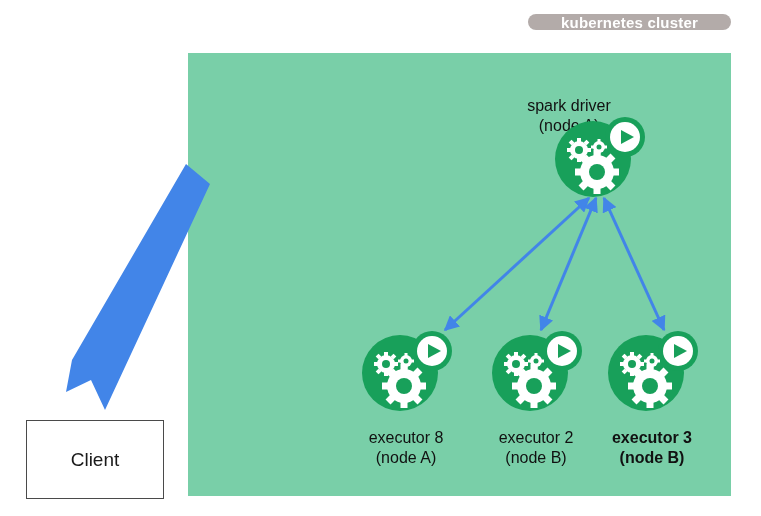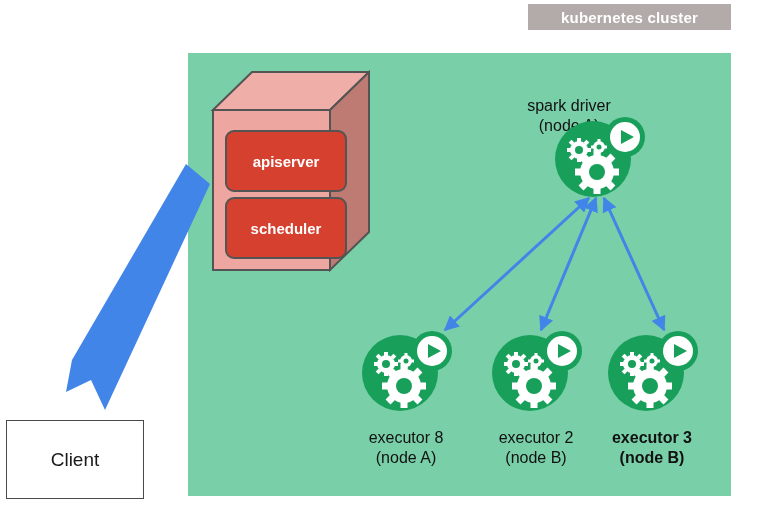--- a/index.html
+++ b/index.html
@@ -24,37 +24,38 @@
     position: absolute;
     left: 188px;
     top: 53px;
     width: 543px;
     height: 443px;
     background: #79CFA8;
   }
   .cluster-badge {
     position: absolute;
     left: 528px;
-    top: 4px;
+    top: 14px;
     width: 203px;
-    height: 26px;
+    height: 16px;
     background: #B3ABA9;
     color: #ffffff;
     font-size: 15px;
     font-weight: bold;
     letter-spacing: .2px;
     display: flex;
     align-items: center;
     justify-content: center;
+    border-radius: 12px;
   }
 
   
   .client-box {
     position: absolute;
-    left: 6px;
+    left: 26px;
     top: 420px;
     width: 136px;
     height: 77px;
     background: #ffffff;
     border: 1px solid #4a4a4a;
     display: flex;
     align-items: center;
     justify-content: center;
     color: #1a1a1a;
     font-size: 19px;
@@ -142,34 +143,20 @@
 </style>
 </head>
 <body>
 
 <div id="canvas">
 
   <div class="cluster-panel"></div>
 
   <div class="cluster-badge">kubernetes cluster</div>
 
-  <div class="cube">
-    <svg class="cube-svg" width="165" height="212" viewBox="0 0 165 212">
-
-      <polygon points="8,44 47,6 164,6 125,44" fill="#EFAFA8" stroke="#545454" stroke-width="2"></polygon>
-
-      <polygon points="125,44 164,6 164,166 125,204" fill="#BE7B74" stroke="#545454" stroke-width="2"></polygon>
-
-      <rect x="8" y="44" width="117" height="160" fill="#EEA6A0" stroke="#545454" stroke-width="2"></rect>
-    </svg>
-
-    <div class="cube-chip chip-apiserver">apiserver</div>
-
-    <div class="cube-chip chip-scheduler">scheduler</div>
-  </div>
 
   <div class="submit-arrow">
     <svg width="160" height="250" viewBox="0 0 160 250">
 
       <polygon points="128,2 152,22 47,248 33,218 8,230 14,198" fill="#4285E8"></polygon>
     </svg>
   </div>
   <div class="submit-label">spark-submit</div>
 
   <svg class="connectors">

